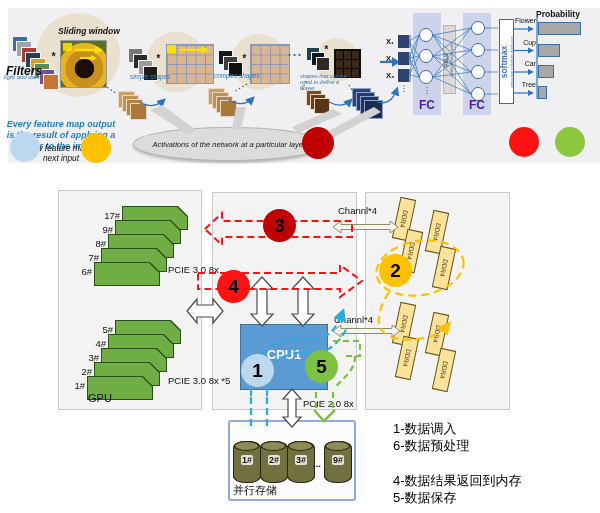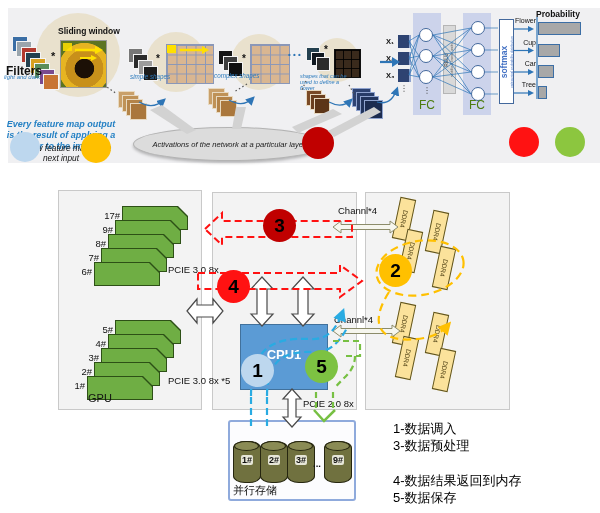--- a/index.html
+++ b/index.html
@@ -2,42 +2,42 @@
 <html><head>
 <meta charset="utf-8">
 <style>
   html,body{margin:0;padding:0;}
   body{font-family:"Liberation Sans", sans-serif; background:#fff;}
   .page{position:relative;width:600px;height:513px;background:#fff;overflow:hidden;}
   
   .top-panel{position:absolute;left:8px;top:8px;width:592px;height:155px;background:#f0f0f2;z-index:0;}
   .beige{position:absolute;border-radius:50%;background:#e9e1cd;z-index:1;}
   .fsq{position:absolute;width:14px;height:14px;border:1px solid #f4f4f4;z-index:2;}
-  .smalltxt{position:absolute;z-index:4;color:#111;}
+  .smalltxt{position:absolute;z-index:4;color:#111;font-style:italic;}
   .bluetxt{color:#2d7bbd;font-style:italic;}
   .sunflower{position:absolute;left:60px;top:40px;width:45px;height:46px;z-index:2;
     background:radial-gradient(circle at 52% 60%, #1c1006 0 26%, #c8901a 28% 52%, #e6b422 53% 70%, #5c7422 72%);
     border:1px solid #999;}
   .sun-cell{position:absolute;left:2px;top:2px;width:9px;height:8px;background:rgba(255,224,0,.85);z-index:3;}
   .grid{position:absolute;z-index:2;background-color:#d9b691;border:1px solid #8a97b8;
     background-image:linear-gradient(#8a97b8 1px,transparent 1px),linear-gradient(90deg,#8a97b8 1px,transparent 1px);
     background-size:9.5px 9.5px;}
   .grid-dark{position:absolute;z-index:2;background-color:#3a2a1c;border:1px solid #111;
     background-image:linear-gradient(rgba(0,0,0,.85) 1px,transparent 1px),linear-gradient(90deg,rgba(0,0,0,.85) 1px,transparent 1px);
     background-size:8px 9px;}
   .ycell{position:absolute;left:0;top:0;width:9px;height:8px;background:#ffe000;z-index:3;}
   .fm{position:absolute;border:1px solid #e8d9c0;z-index:2;}
   .ellipse{position:absolute;left:133px;top:127px;width:190px;height:32px;border-radius:50%;
     background:#dcdcdc;border:1px solid #b3b3b3;z-index:2;display:flex;align-items:center;justify-content:center;
     box-shadow:0 2px 3px rgba(0,0,0,.25);}
   .ellipse span{font-size:7.6px;font-style:italic;color:#1a1a1a;text-align:center;}
   .step-dot{position:absolute;border-radius:50%;z-index:6;}
   
   .fcband{position:absolute;width:28px;background:#ccd3eb;z-index:2;}
-  .fclabel{position:absolute;color:#4d7c0f;font-weight:normal;font-size:12px;z-index:6;}
+  .fclabel{position:absolute;color:#4c1d95;font-weight:bold;font-size:12px;z-index:6;}
   .node{position:absolute;width:14px;height:14px;border-radius:50%;background:#fff;border:1.5px solid #43689c;z-index:6;box-sizing:border-box;}
   .xsq{position:absolute;width:11px;height:13px;background:#2e4372;border-right:2px solid #8fa3cf;z-index:4;}
   .xlab{position:absolute;font-size:7.5px;font-weight:bold;color:#111;z-index:4;}
   .vdots{position:absolute;font-size:8px;color:#333;z-index:4;letter-spacing:0;}
   .relubar{position:absolute;left:443px;top:25px;width:11px;height:67px;background:#d9d9d9;border:1px solid #b5b5b5;z-index:6;
     display:flex;align-items:center;justify-content:center;}
   .relubar .rot{transform:rotate(-90deg);white-space:nowrap;font-size:4px;color:#666;text-align:center;line-height:4.5px;}
   .softmaxbox{position:absolute;left:499px;top:19px;width:15px;height:85px;background:#fff;border:1px solid #43689c;z-index:6;
     display:flex;align-items:center;justify-content:center;box-sizing:border-box;}
   .softmaxbox .rot{transform:rotate(-90deg);white-space:nowrap;text-align:center;color:#4472c4;line-height:8px;}
@@ -308,21 +308,21 @@
       <span>3</span>
     </div>
   <div class="step-circle" style="left: 217px; top: 270px; background: rgb(255, 18, 18);">
       <span>4</span>
     </div>
   <div class="step-circle" style="left: 305px; top: 350px; background: rgb(125, 194, 66);">
       <span>5</span>
     </div>
 
   <div class="legend-line" style="top:420px;">1-数据调入</div>
-  <div class="legend-line" style="top:437px;">3-数据预处理</div>
+  <div class="legend-line" style="top:437px;">6-数据预处理</div>
   <div class="legend-line" style="top:472px;">4-数据结果返回到内存</div>
   <div class="legend-line" style="top:489px;">5-数据保存</div>
 
   <svg class="overlay-svg" viewBox="0 0 600 513">
     <defs>
       <marker id="mBlue" markerWidth="7" markerHeight="7" refX="5" refY="3.5" orient="auto">
           <path d="M0,0 L7,3.5 L0,7 z" fill="#2e75b6"></path>
         </marker>
       <marker id="mCyan" markerWidth="6" markerHeight="6" refX="4.5" refY="3" orient="auto">
           <path d="M0,0 L6,3 L0,6 z" fill="#29abe2"></path>

